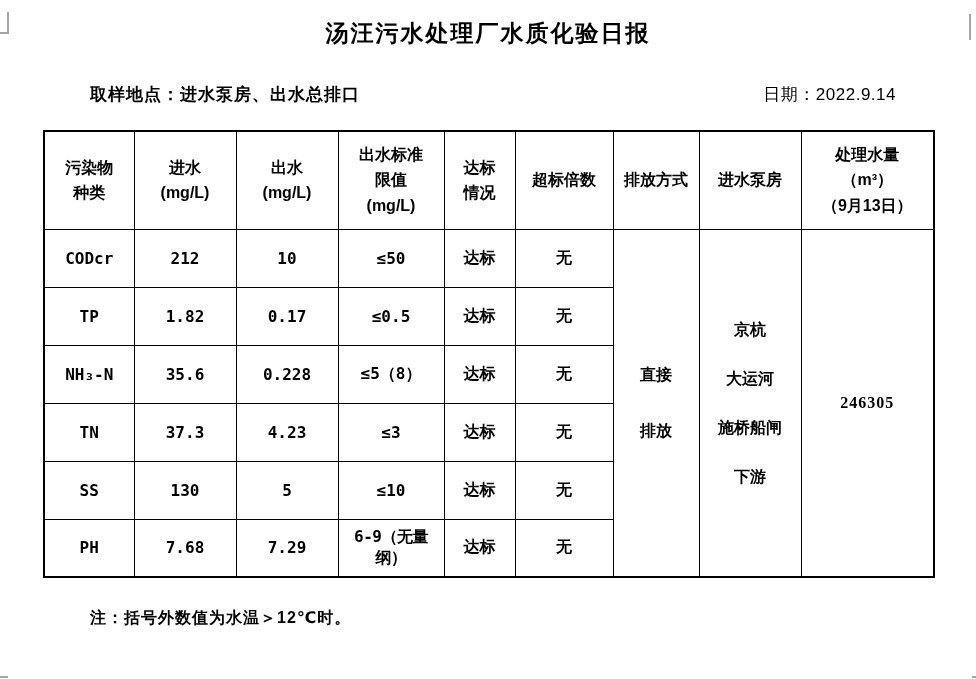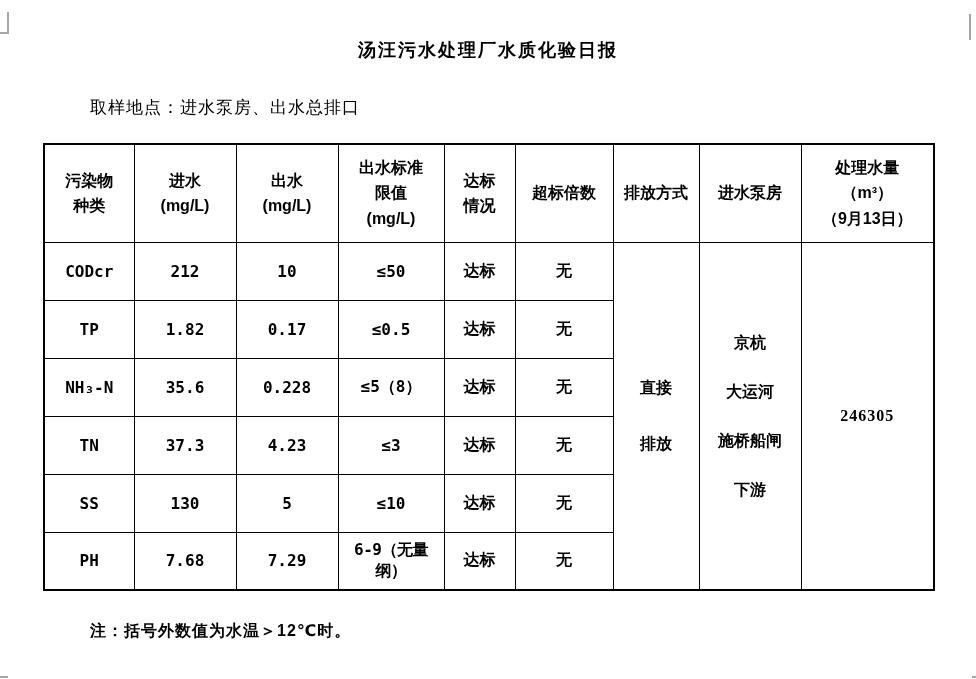--- a/index.html
+++ b/index.html
@@ -13,34 +13,34 @@
     overflow:hidden;
   }
   
   .crop { position:absolute; border-color:#a6a6a6; }
   .crop-tl { left:0; top:12px; width:9px; height:22px; border-right:2px solid #a6a6a6; border-bottom:2px solid #a6a6a6; }
   .crop-tr { right:5px; top:14px; width:0; height:26px; border-right:2px solid #a6a6a6; }
   .crop-bl { left:0; bottom:1px; width:8px; height:0; border-bottom:2px solid #a6a6a6; }
   .crop-br { right:0; bottom:1px; width:4px; height:0; border-bottom:2px solid #a6a6a6; }
 
   .title {
-    padding-top:38px;
+    padding-top:18px;
     text-align:center;
-    font-size:18px;
+    font-size:23px;
     font-weight:bold;
     letter-spacing:2px;
   }
   .meta-row {
     margin:34px 80px 0 90px;
     display:flex;
     justify-content:space-between;
     align-items:baseline;
     font-size:17px;
   }
-  .sampling { font-weight:normal; letter-spacing:1px; }
+  .sampling { font-weight:bold; letter-spacing:1px; }
   .date { font-weight:normal; letter-spacing:0.5px; }
 
   table.report {
     margin:24px 0 0 43px;
     border-collapse:collapse;
     table-layout:fixed;
     width:890px;
     border:2px solid #000;
   }
   .report th, .report td {
@@ -79,20 +79,21 @@
 
   <div class="crop crop-tl"></div>
   <div class="crop crop-tr"></div>
   <div class="crop crop-bl"></div>
   <div class="crop crop-br"></div>
 
   <div class="title">汤汪污水处理厂水质化验日报</div>
 
   <div class="meta-row">
     <span class="sampling">取样地点：进水泵房、出水总排口</span>
+    <span class="date">日期：2022.9.14</span>
   </div>
 
   <table class="report">
     <colgroup>
       <col style="width:90px">
         <col style="width:102px">
         <col style="width:102px">
       <col style="width:106px">
         <col style="width:71px">
         <col style="width:98px">

